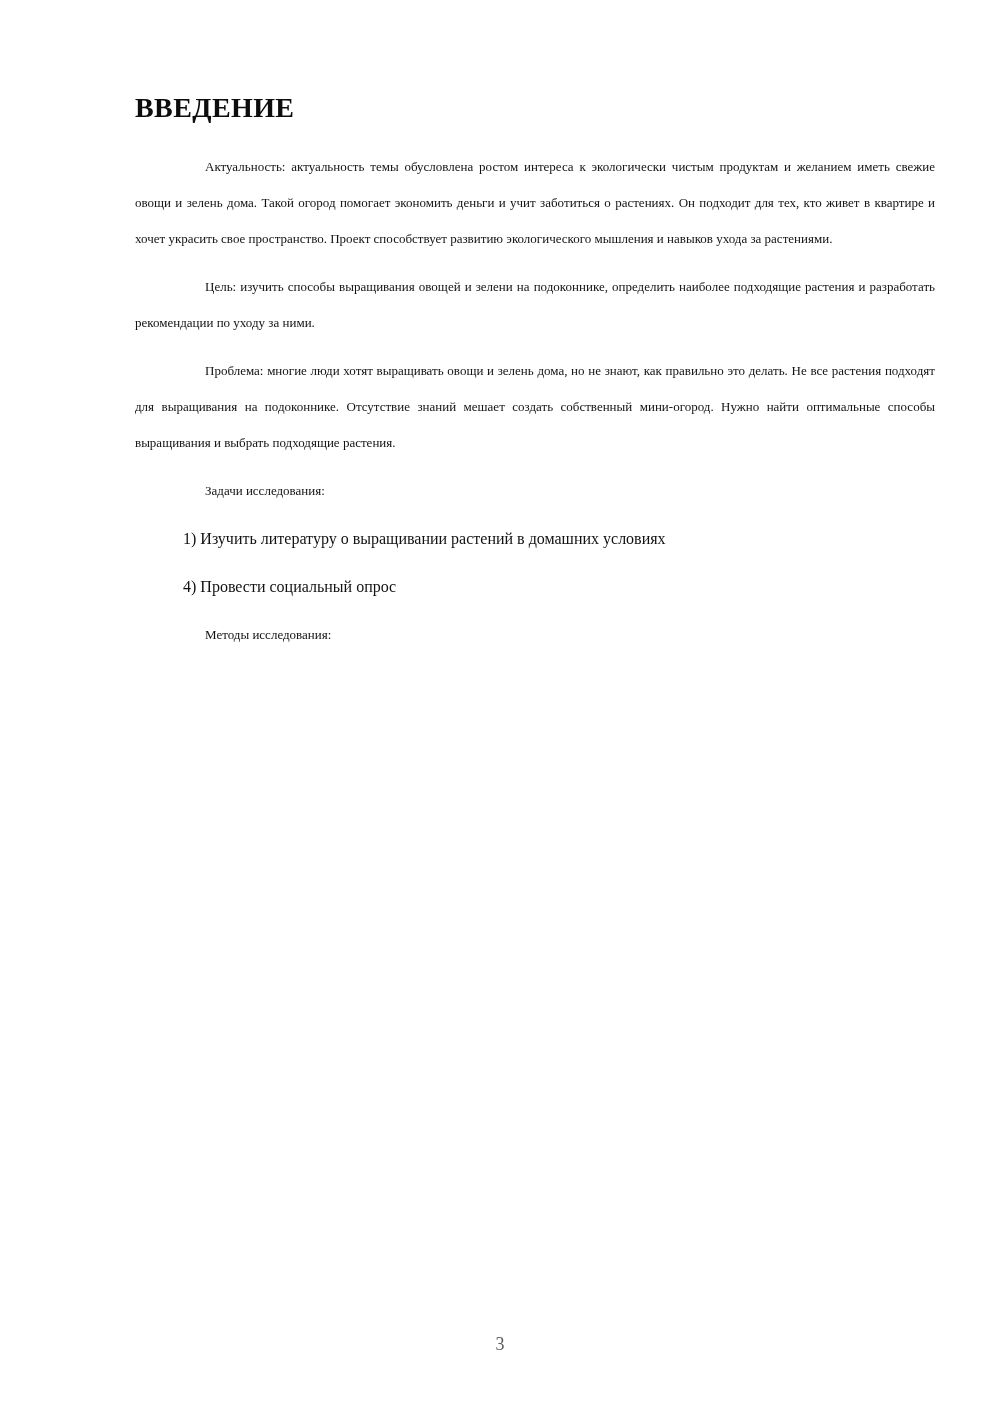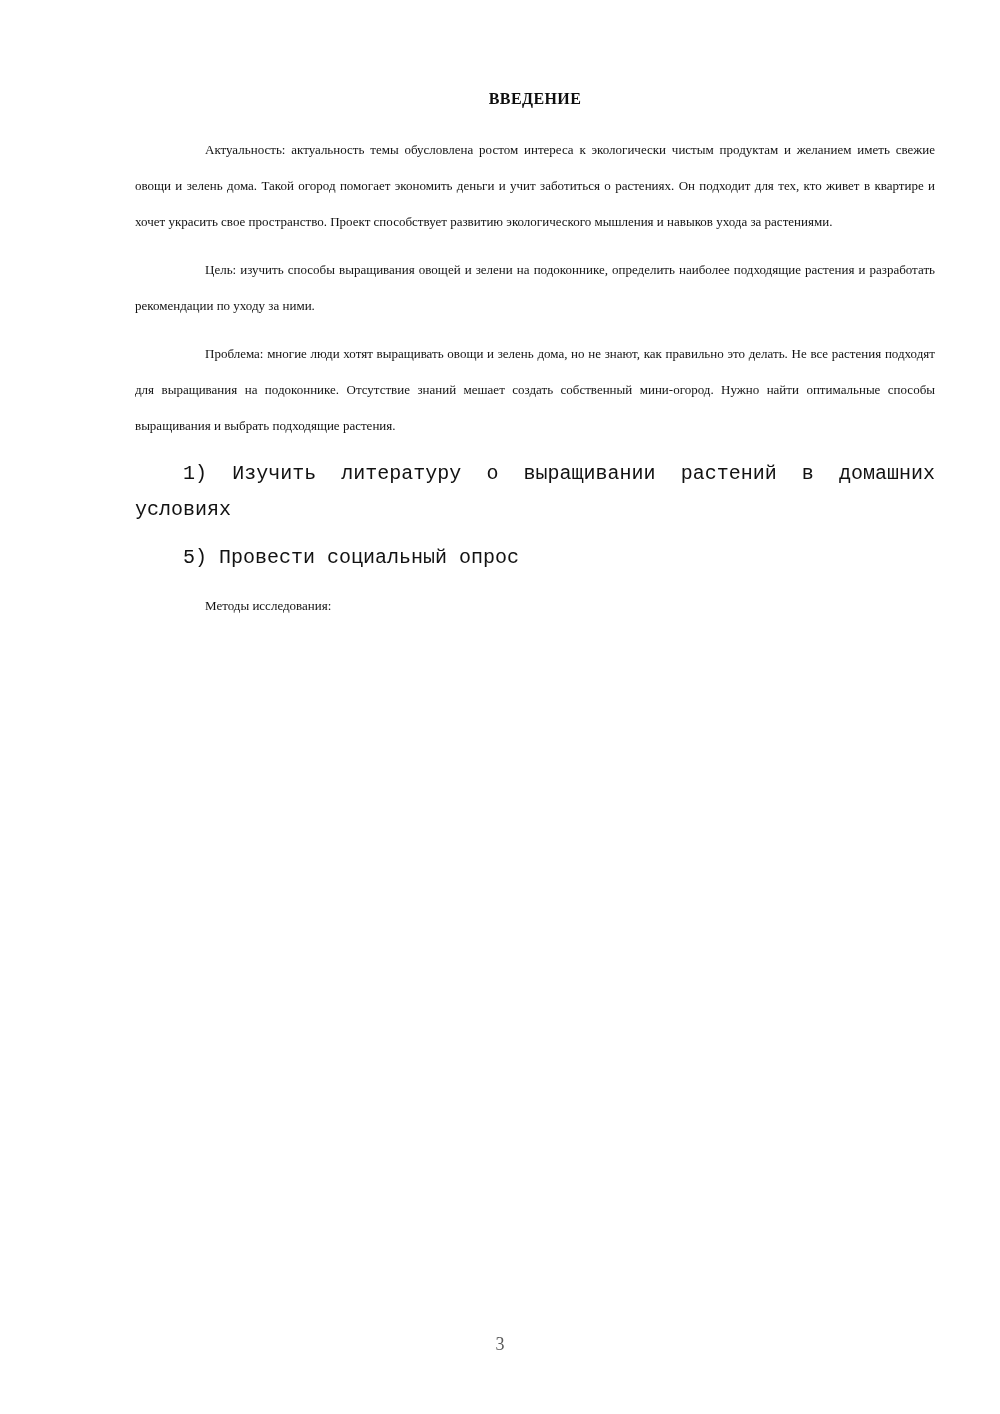--- a/index.html
+++ b/index.html
@@ -22,23 +22,23 @@
   }
 
   .content {
     position: absolute;
     left: 135px;
     top: 88px;
     width: 800px;
   }
 
   .doc-title {
-    font-size: 16px;
+    font-size: 28px;
     font-weight: bold;
-    text-align: center;
+    text-align: left;
     letter-spacing: 0.4px;
     margin: 0 0 22px 0;
     line-height: 1.4;
     color: #0d0d0d;
   }
 
   .para {
     font-size: 13px;
     line-height: 36px;
     text-align: justify;
@@ -53,28 +53,27 @@
     margin-bottom: 26px;
   }
 
   .list {
     margin: 0;
     padding: 0;
     list-style: none;
   }
 
   .list-item {
-    font-size: 20px;
+    font-size: 16px;
     line-height: 36px;
     text-align: justify;
     text-justify: inter-word;
     text-indent: 48px;
     margin: 0 0 12px 0;
     color: #121212;
-    font-family: Liberation Mono, monospace;
   }
 
   .page-number {
     position: absolute;
     left: 0;
     right: 0;
     top: 1332px;
     text-align: center;
     font-size: 18px;
     line-height: 24px;
@@ -90,24 +89,25 @@
   <div class="content">
 
     <h1 class="doc-title">ВВЕДЕНИЕ</h1>
 
     <p class="para">Актуальность: актуальность темы обусловлена ростом интереса к экологически чистым продуктам и желанием иметь свежие овощи и зелень дома. Такой огород помогает экономить деньги и учит заботиться о растениях. Он подходит для тех, кто живет в квартире и хочет украсить свое пространство. Проект способствует развитию экологического мышления и навыков ухода за растениями.</p>
 
     <p class="para">Цель: изучить способы выращивания овощей и зелени на подоконнике, определить наиболее подходящие растения и разработать рекомендации по уходу за ними.</p>
 
     <p class="para">Проблема: многие люди хотят выращивать овощи и зелень дома, но не знают, как правильно это делать. Не все растения подходят для выращивания на подоконнике. Отсутствие знаний мешает создать собственный мини-огород. Нужно найти оптимальные способы выращивания и выбрать подходящие растения.</p>
 
+    <p class="para">Задачи исследования:</p>
 
     <ul class="list">
       <li class="list-item">1) Изучить литературу о выращивании растений в домашних условиях</li>
-      <li class="list-item">5) Провести социальный опрос</li>
+      <li class="list-item">4) Провести социальный опрос</li>
     </ul>
 
 
 
 
     <p class="para last-full">Методы исследования:</p>
 
   </div>
 
   <div class="page-number">3</div>

